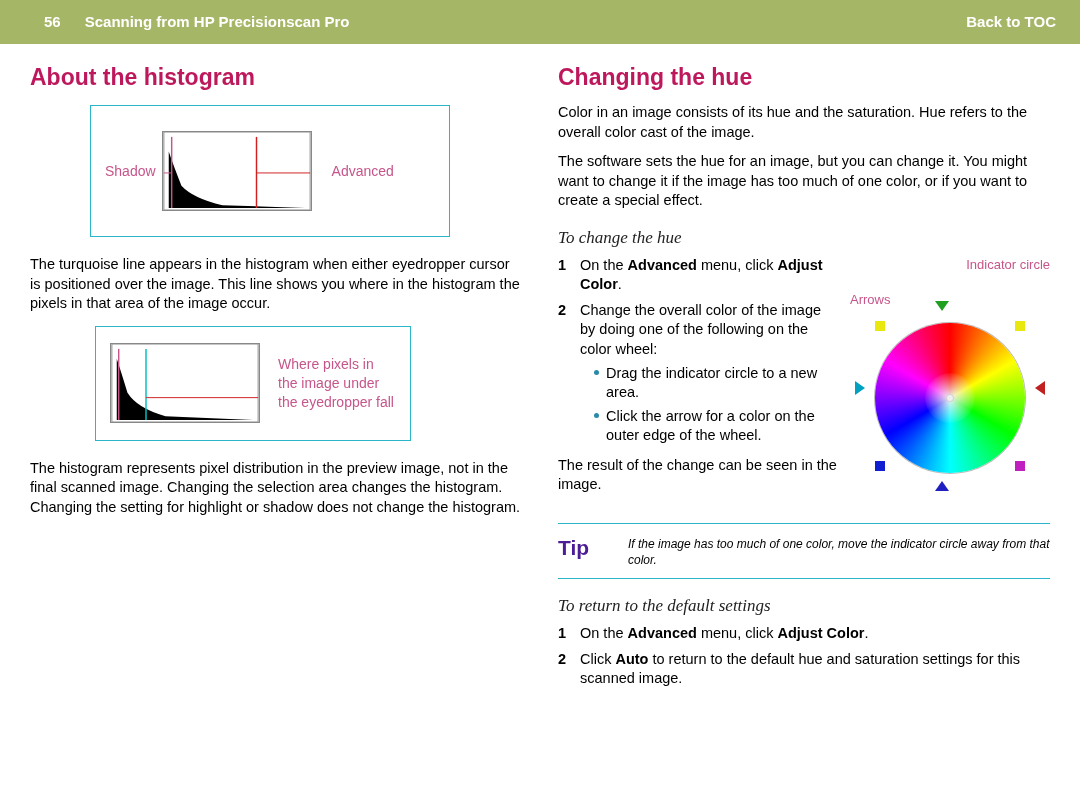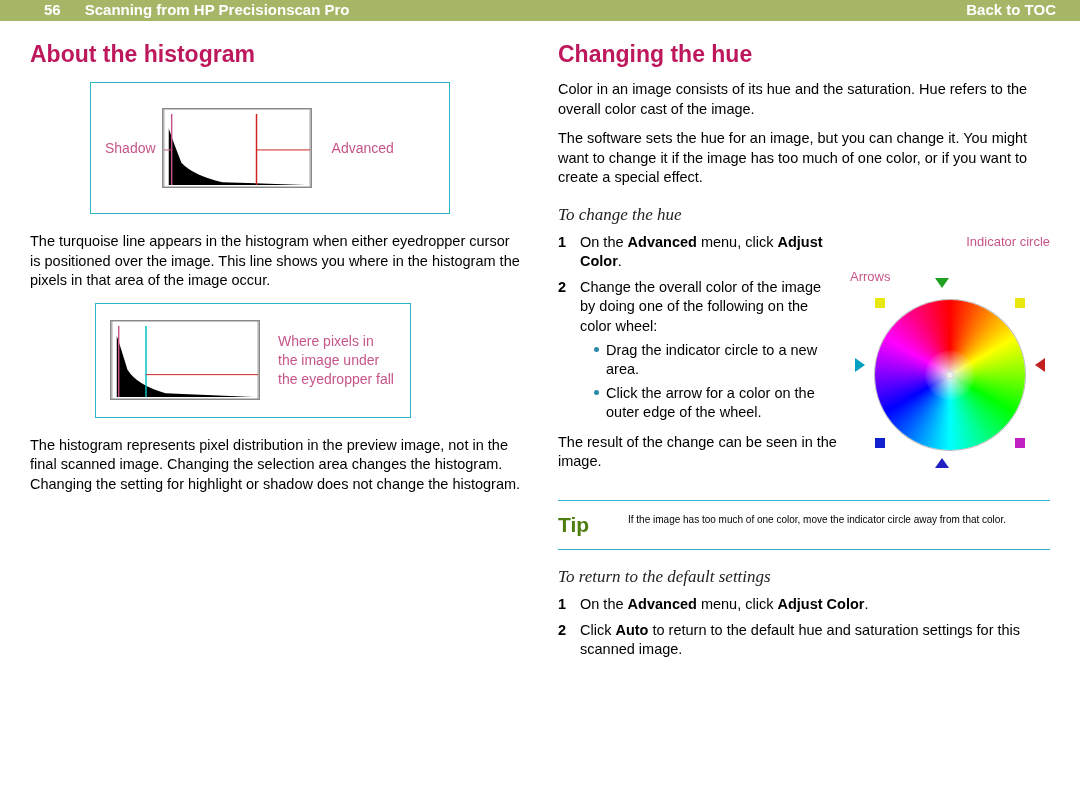--- a/index.html
+++ b/index.html
@@ -9,21 +9,21 @@
     font-family: Arial, Helvetica, sans-serif;
     font-size: 14.5px;
     color: #000;
     line-height: 1.35;
     background: #fff;
     overflow: hidden;
   }
   .header {
     background: #a6b667;
     color: #fff;
-    height: 21px;
+    height: 44px;
     display: flex;
     align-items: center;
     justify-content: space-between;
     padding: 0 24px 0 44px;
     font-size: 15px;
     font-weight: bold;
   }
   .header .pnum { margin-right: 24px; }
   .header-left { display:flex; align-items:center; }
   .content {
@@ -90,27 +90,27 @@
   .fig1 .highlight { margin-left: 20px;}
   .fig2 .caption { margin-left:18px; color:#c6558a; font-size:14px; line-height:1.35;}
   .tip {
     border-top:1.5px solid #2bb5c9;
     border-bottom:1.5px solid #2bb5c9;
     padding: 10px 0;
     margin: 18px 0 8px 0;
     display:flex;
   }
   .tip .tiplabel {
-    color:#4d7c0f;
+    color:#4c1d95;
     font-size:21px;
     font-weight:bold;
     width: 70px;
     flex-shrink:0;
   }
-  .tip .tipbody { flex:1; font-size:10px; padding-top:2px;}
+  .tip .tipbody { flex:1; font-size:12px; padding-top:2px;font-style:italic;}
   .hue-row { display:flex; gap:10px; align-items:flex-start;}
   .hue-text { flex:1; }
   .wheel-box { width: 200px; flex-shrink:0; position:relative;}
   .wheel-labels { color:#c6558a; font-size:13px; }
   .wheel-labels .indc { text-align:right; margin-bottom:18px;}
   .wheel-labels .arr  { text-align:left; margin-bottom:2px;}
   .wheel {
     width: 150px; height:150px; border-radius:50%;
     margin: 2px auto 0 auto;
     position:relative;

